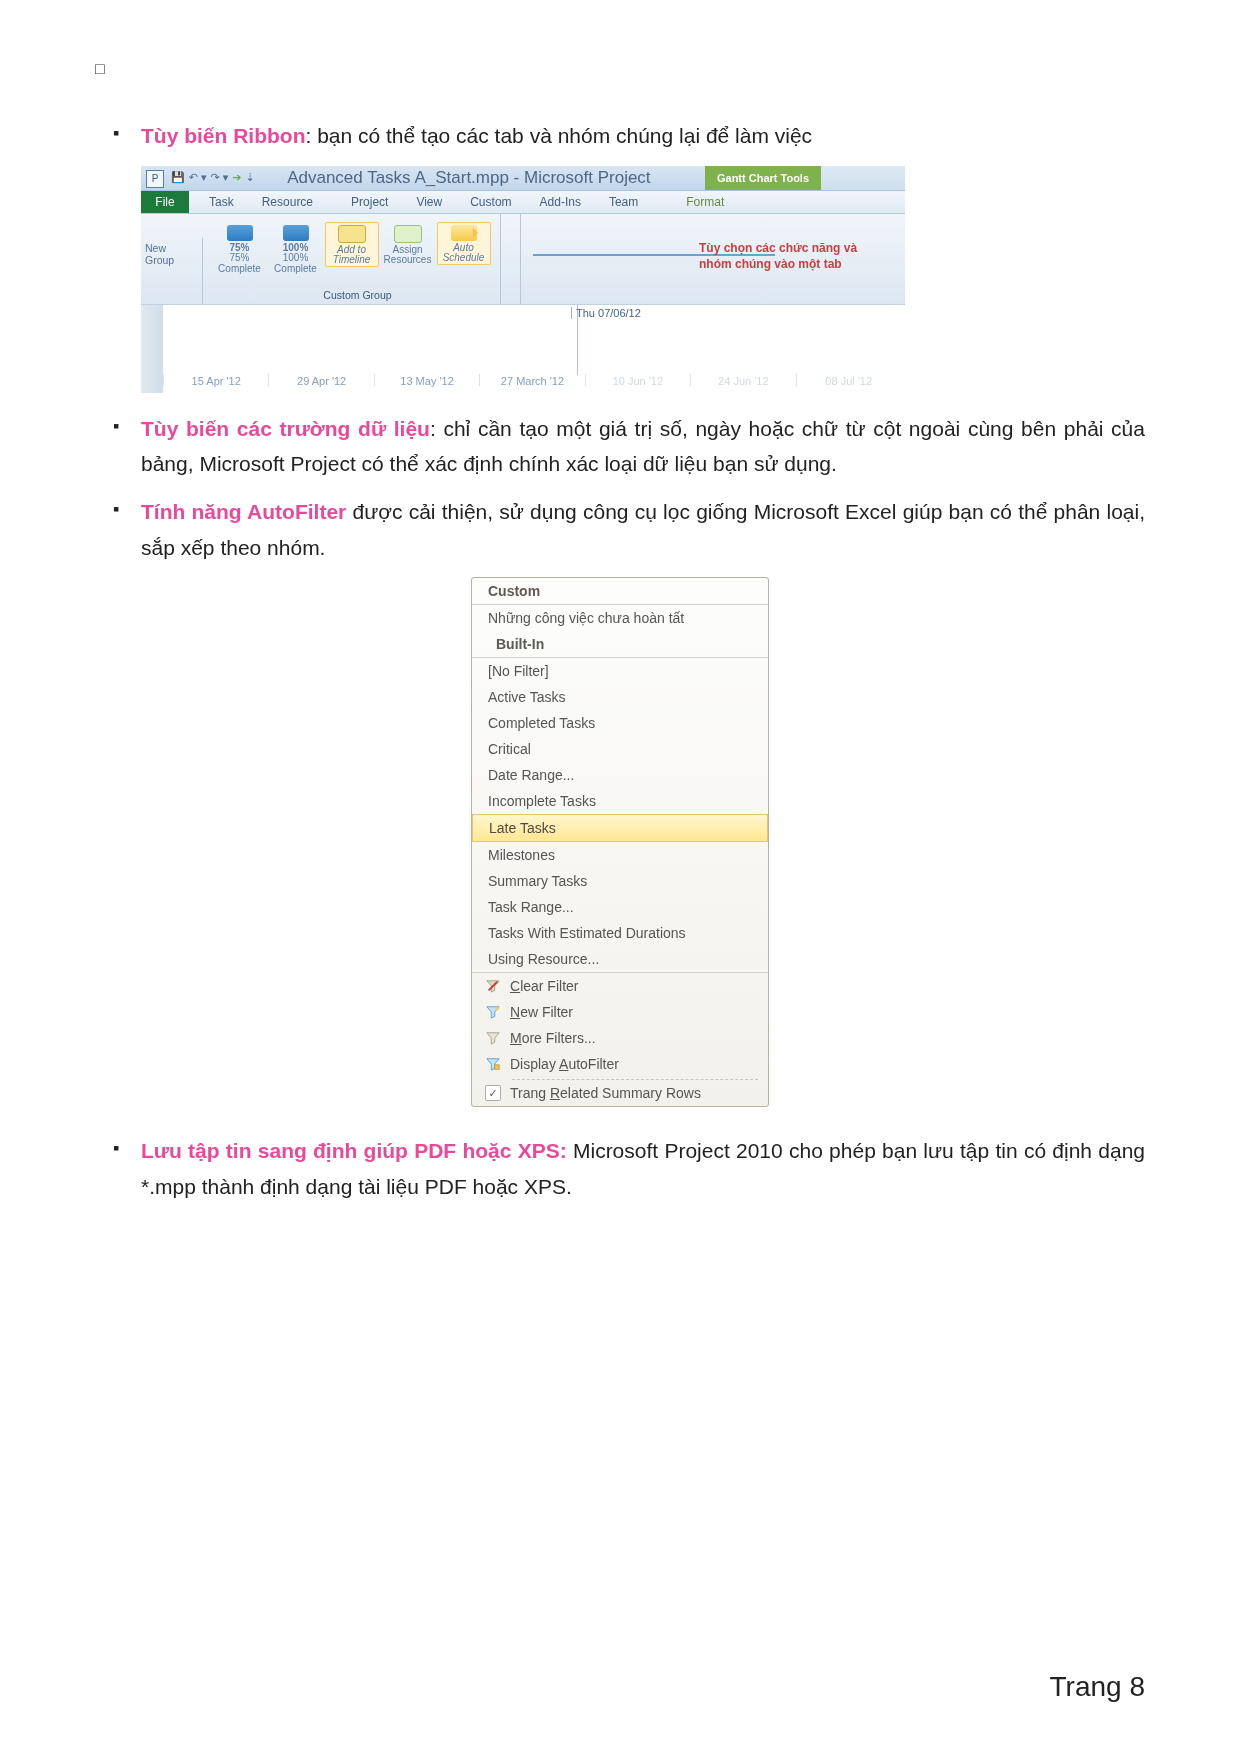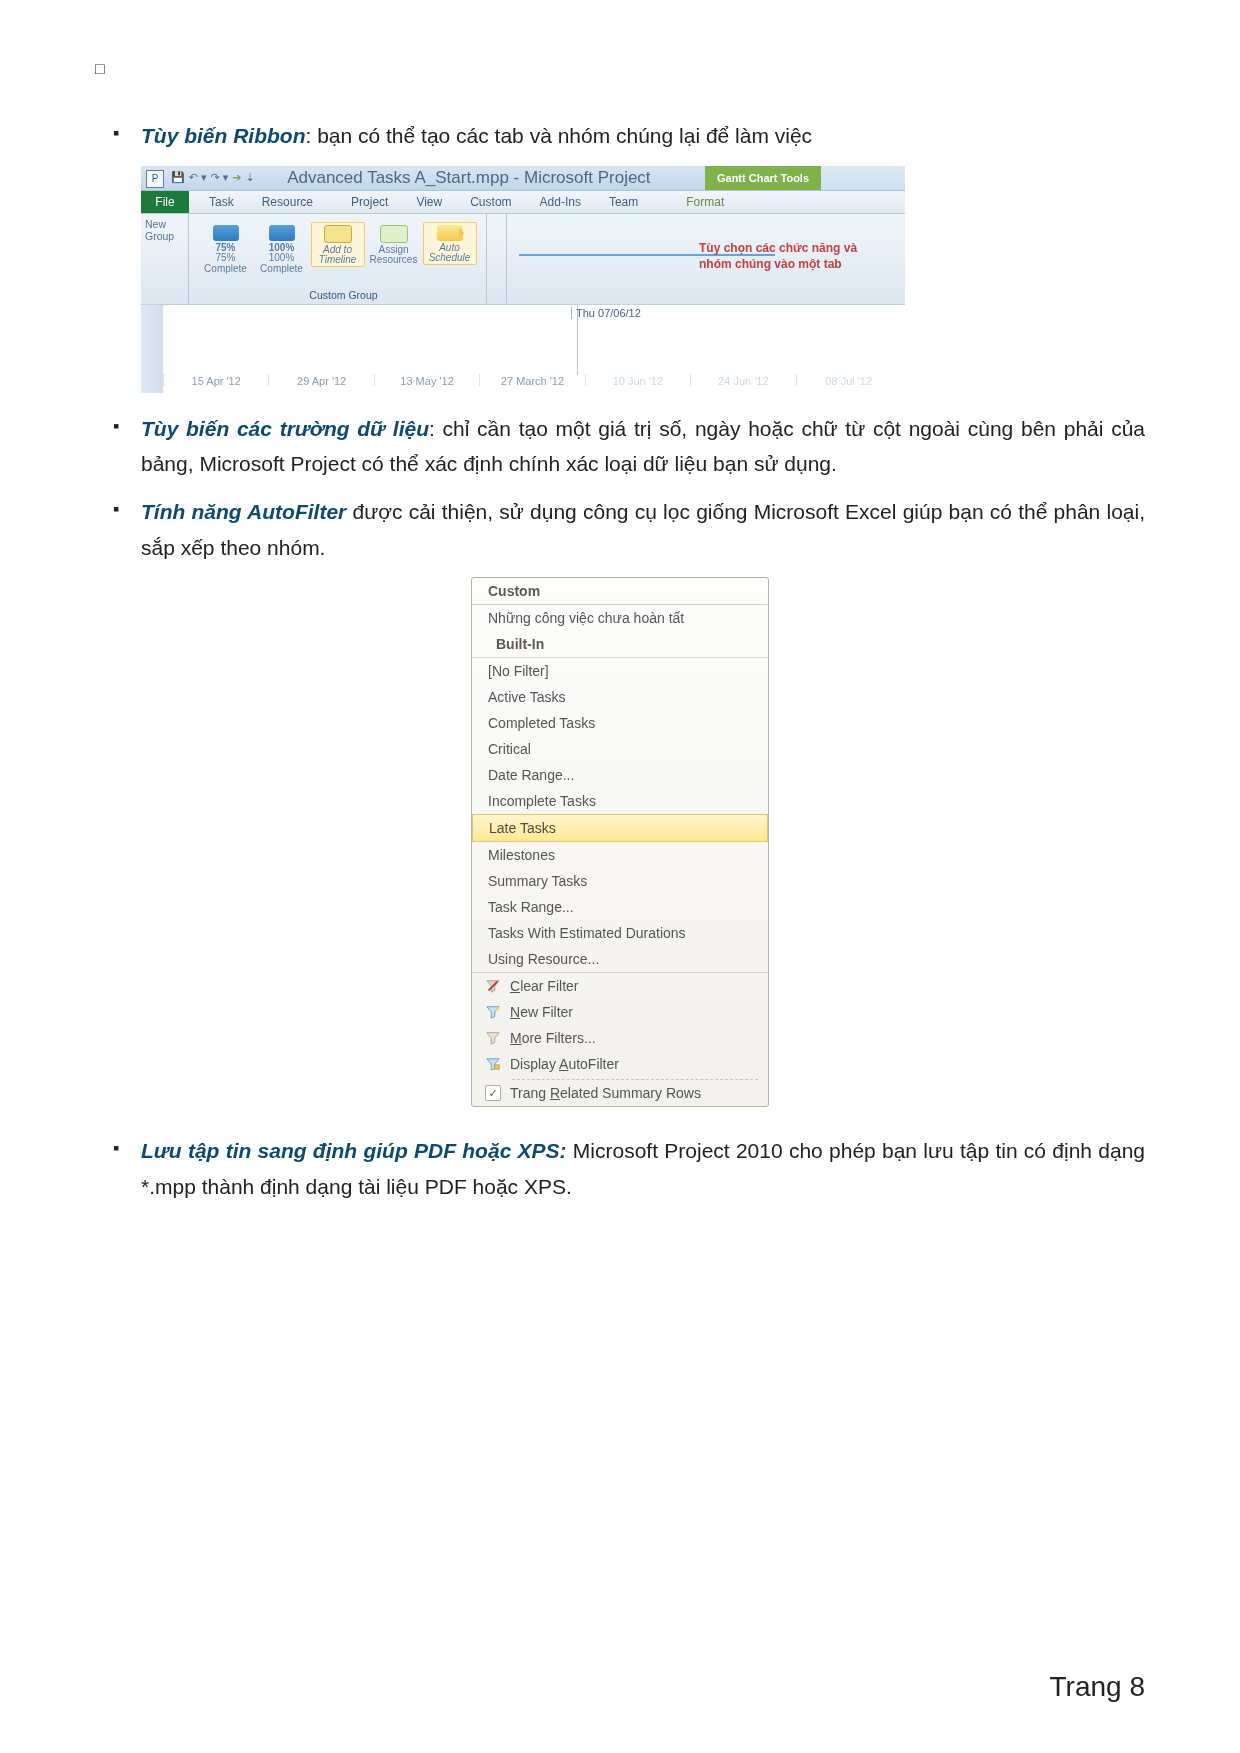--- a/index.html
+++ b/index.html
@@ -30,21 +30,21 @@
     text-align: justify;
   }
   .bullet .dot {
     flex: 0 0 28px;
     color: #222;
     font-size: 18px;
   }
   .bullet .txt {
     flex: 1;
   }
-  .bold-blue { color: #0c4a6e; font-weight: bold; font-style: italic; }
+  .bold-blue { color: #ec4899; font-weight: bold; }
 
   
   .fig1 {
     margin: 4px 0 18px 46px;
     width: 764px;
     border-radius: 2px;
     font-size: 12px;
     color: #333;
     position: relative;
     background: #e8eef4;
@@ -109,21 +109,21 @@
   .fig1 .ribbon-group {
     border-right: 1px solid #b7c7d8;
     display: flex; flex-direction: column; align-items: center;
     justify-content: flex-start;
     padding: 4px 4px 2px 4px;
     box-sizing: border-box;
   }
   .fig1 .ribbon-group .label {
     font-size: 10.5px; color: #557295;
   }
-  .fig1 .newgroup { width: 48px; }
+  .fig1 .newgroup { width: 62px; margin-top: 24px; }
   .fig1 .customgroup-hold { width: 298px; display:flex; flex-direction:column; }
   .fig1 .customgroup { display: flex; gap: 2px; flex:1; align-items:flex-start; padding-top:4px; justify-content:center;}
   .fig1 .cg-item {
     width: 52px; text-align: center; font-size: 10px; color: #365a7e;
     border: 1px solid transparent; border-radius: 2px;
     padding: 2px 0 0 0;
   }
   .fig1 .cg-item.hl { border-color: #f7c76a; background: #fff6da; font-style: italic; }
   .fig1 .cg-item .blob {
     width: 26px; height: 16px; margin: 0 auto 2px auto;

